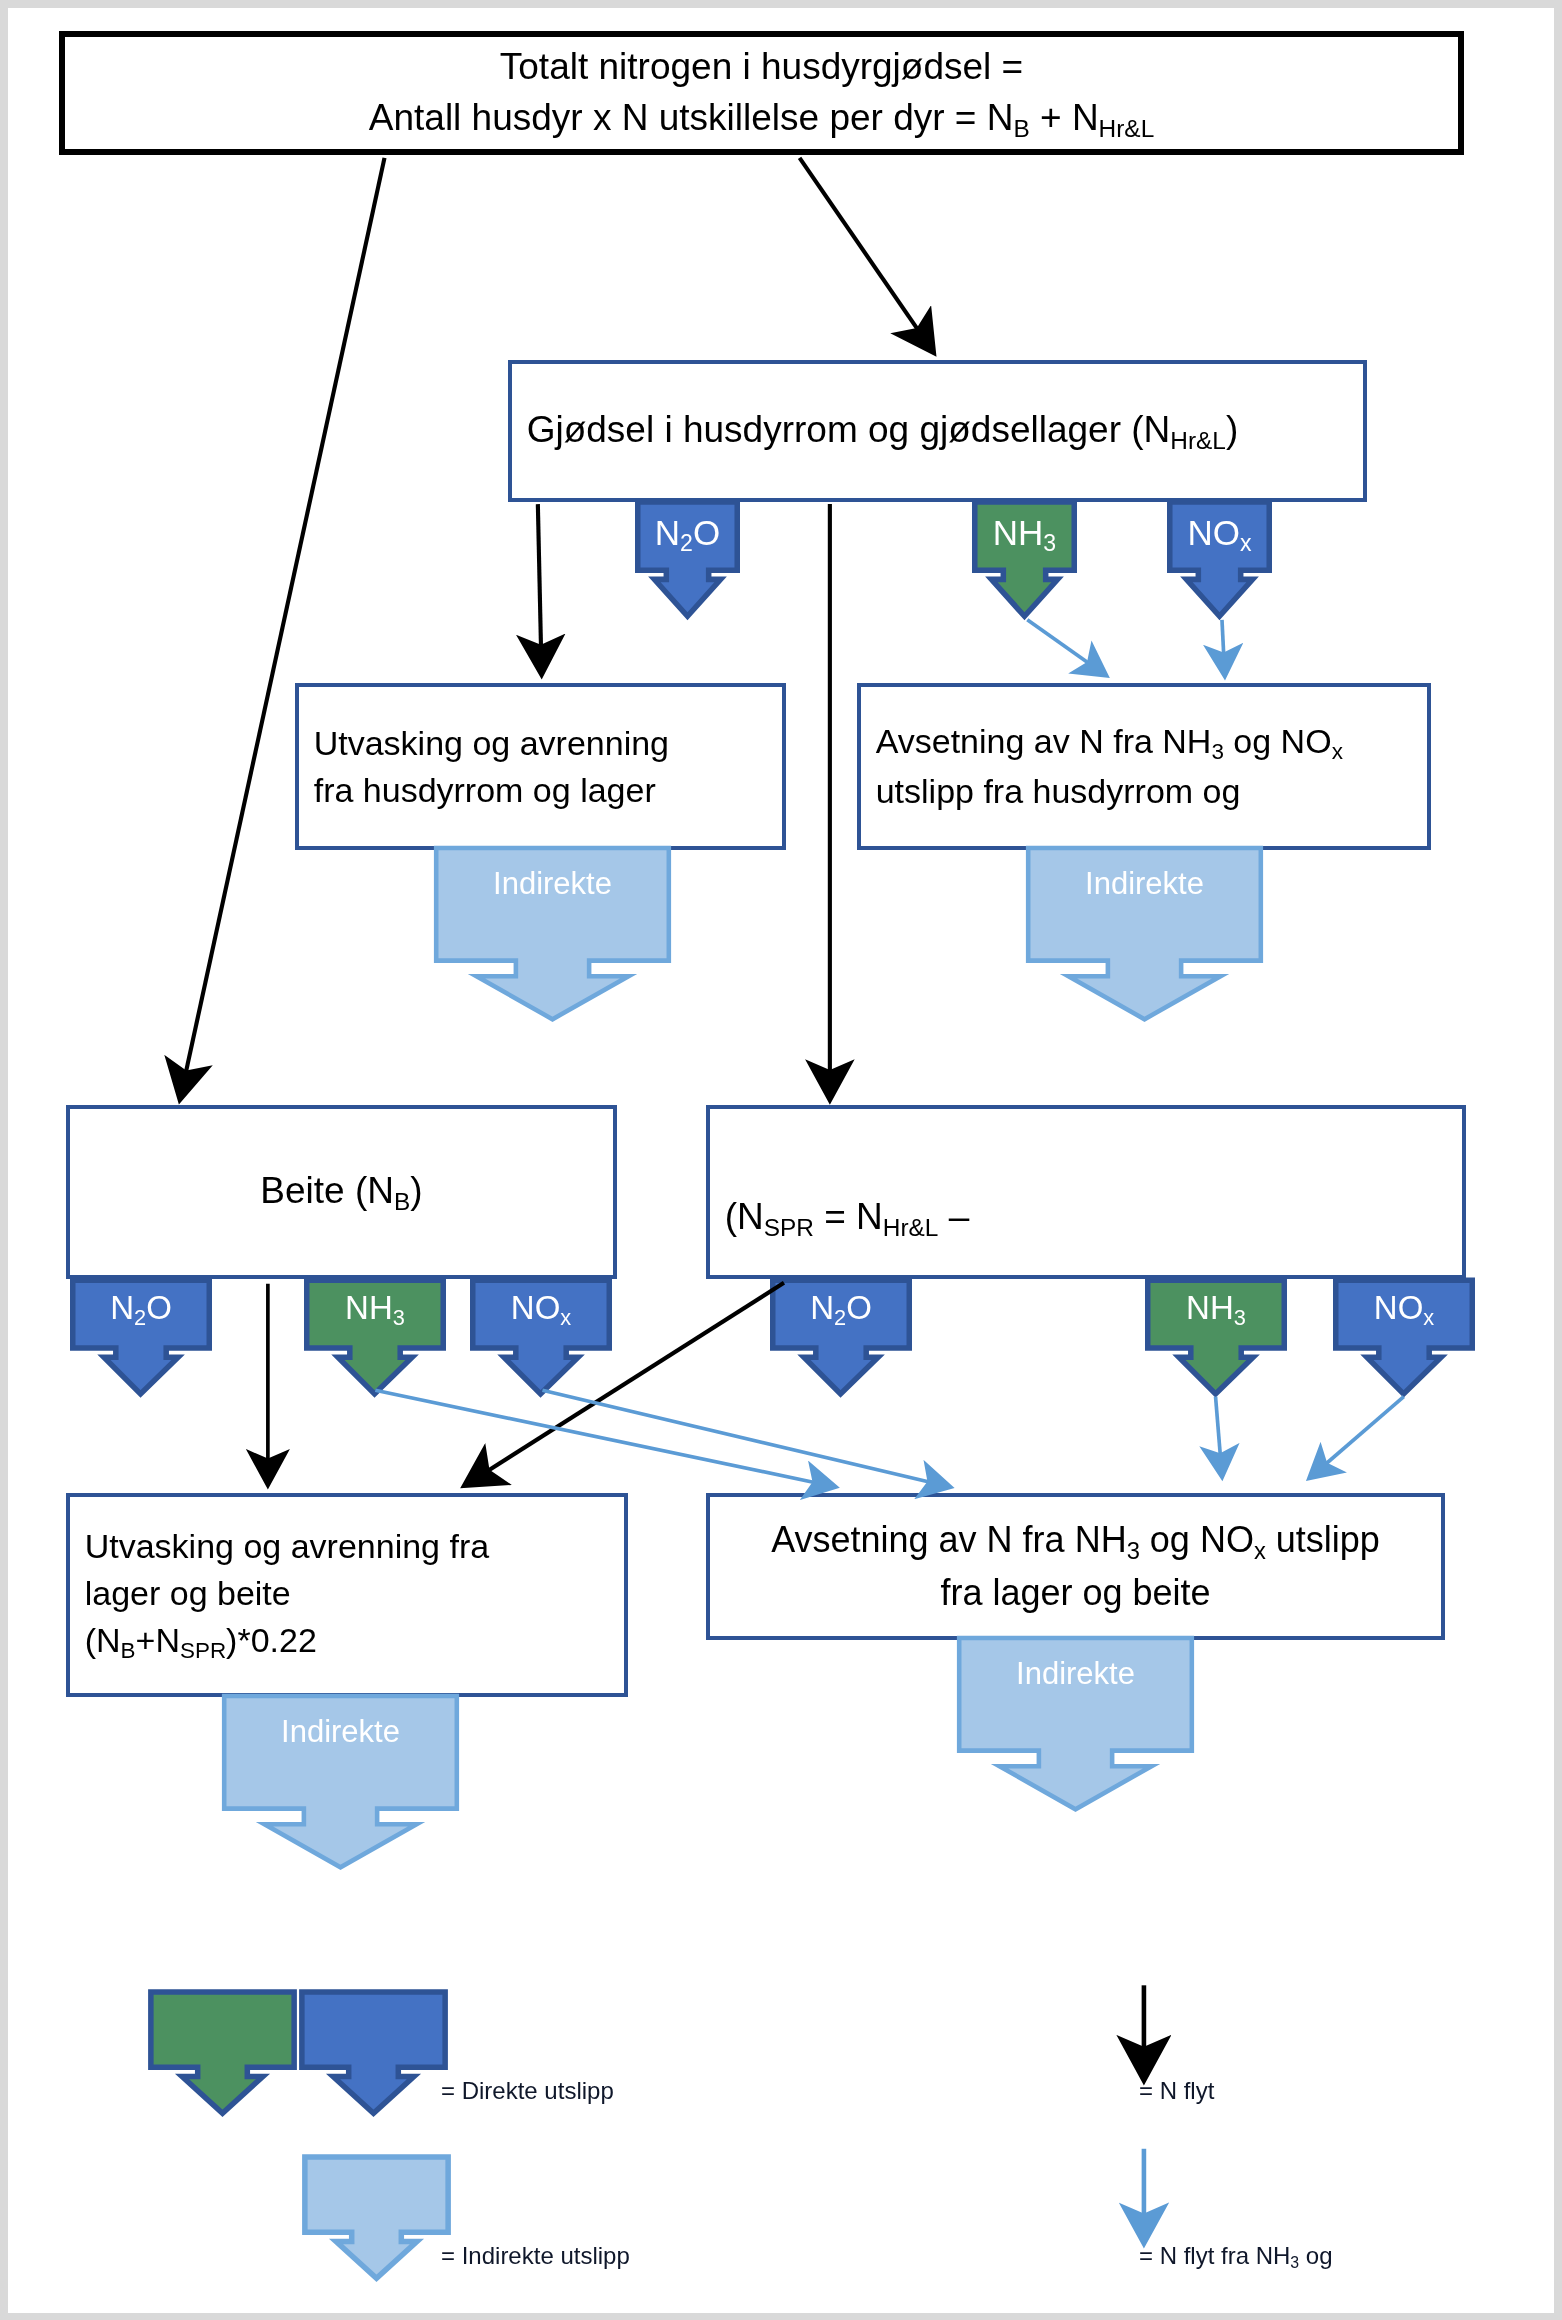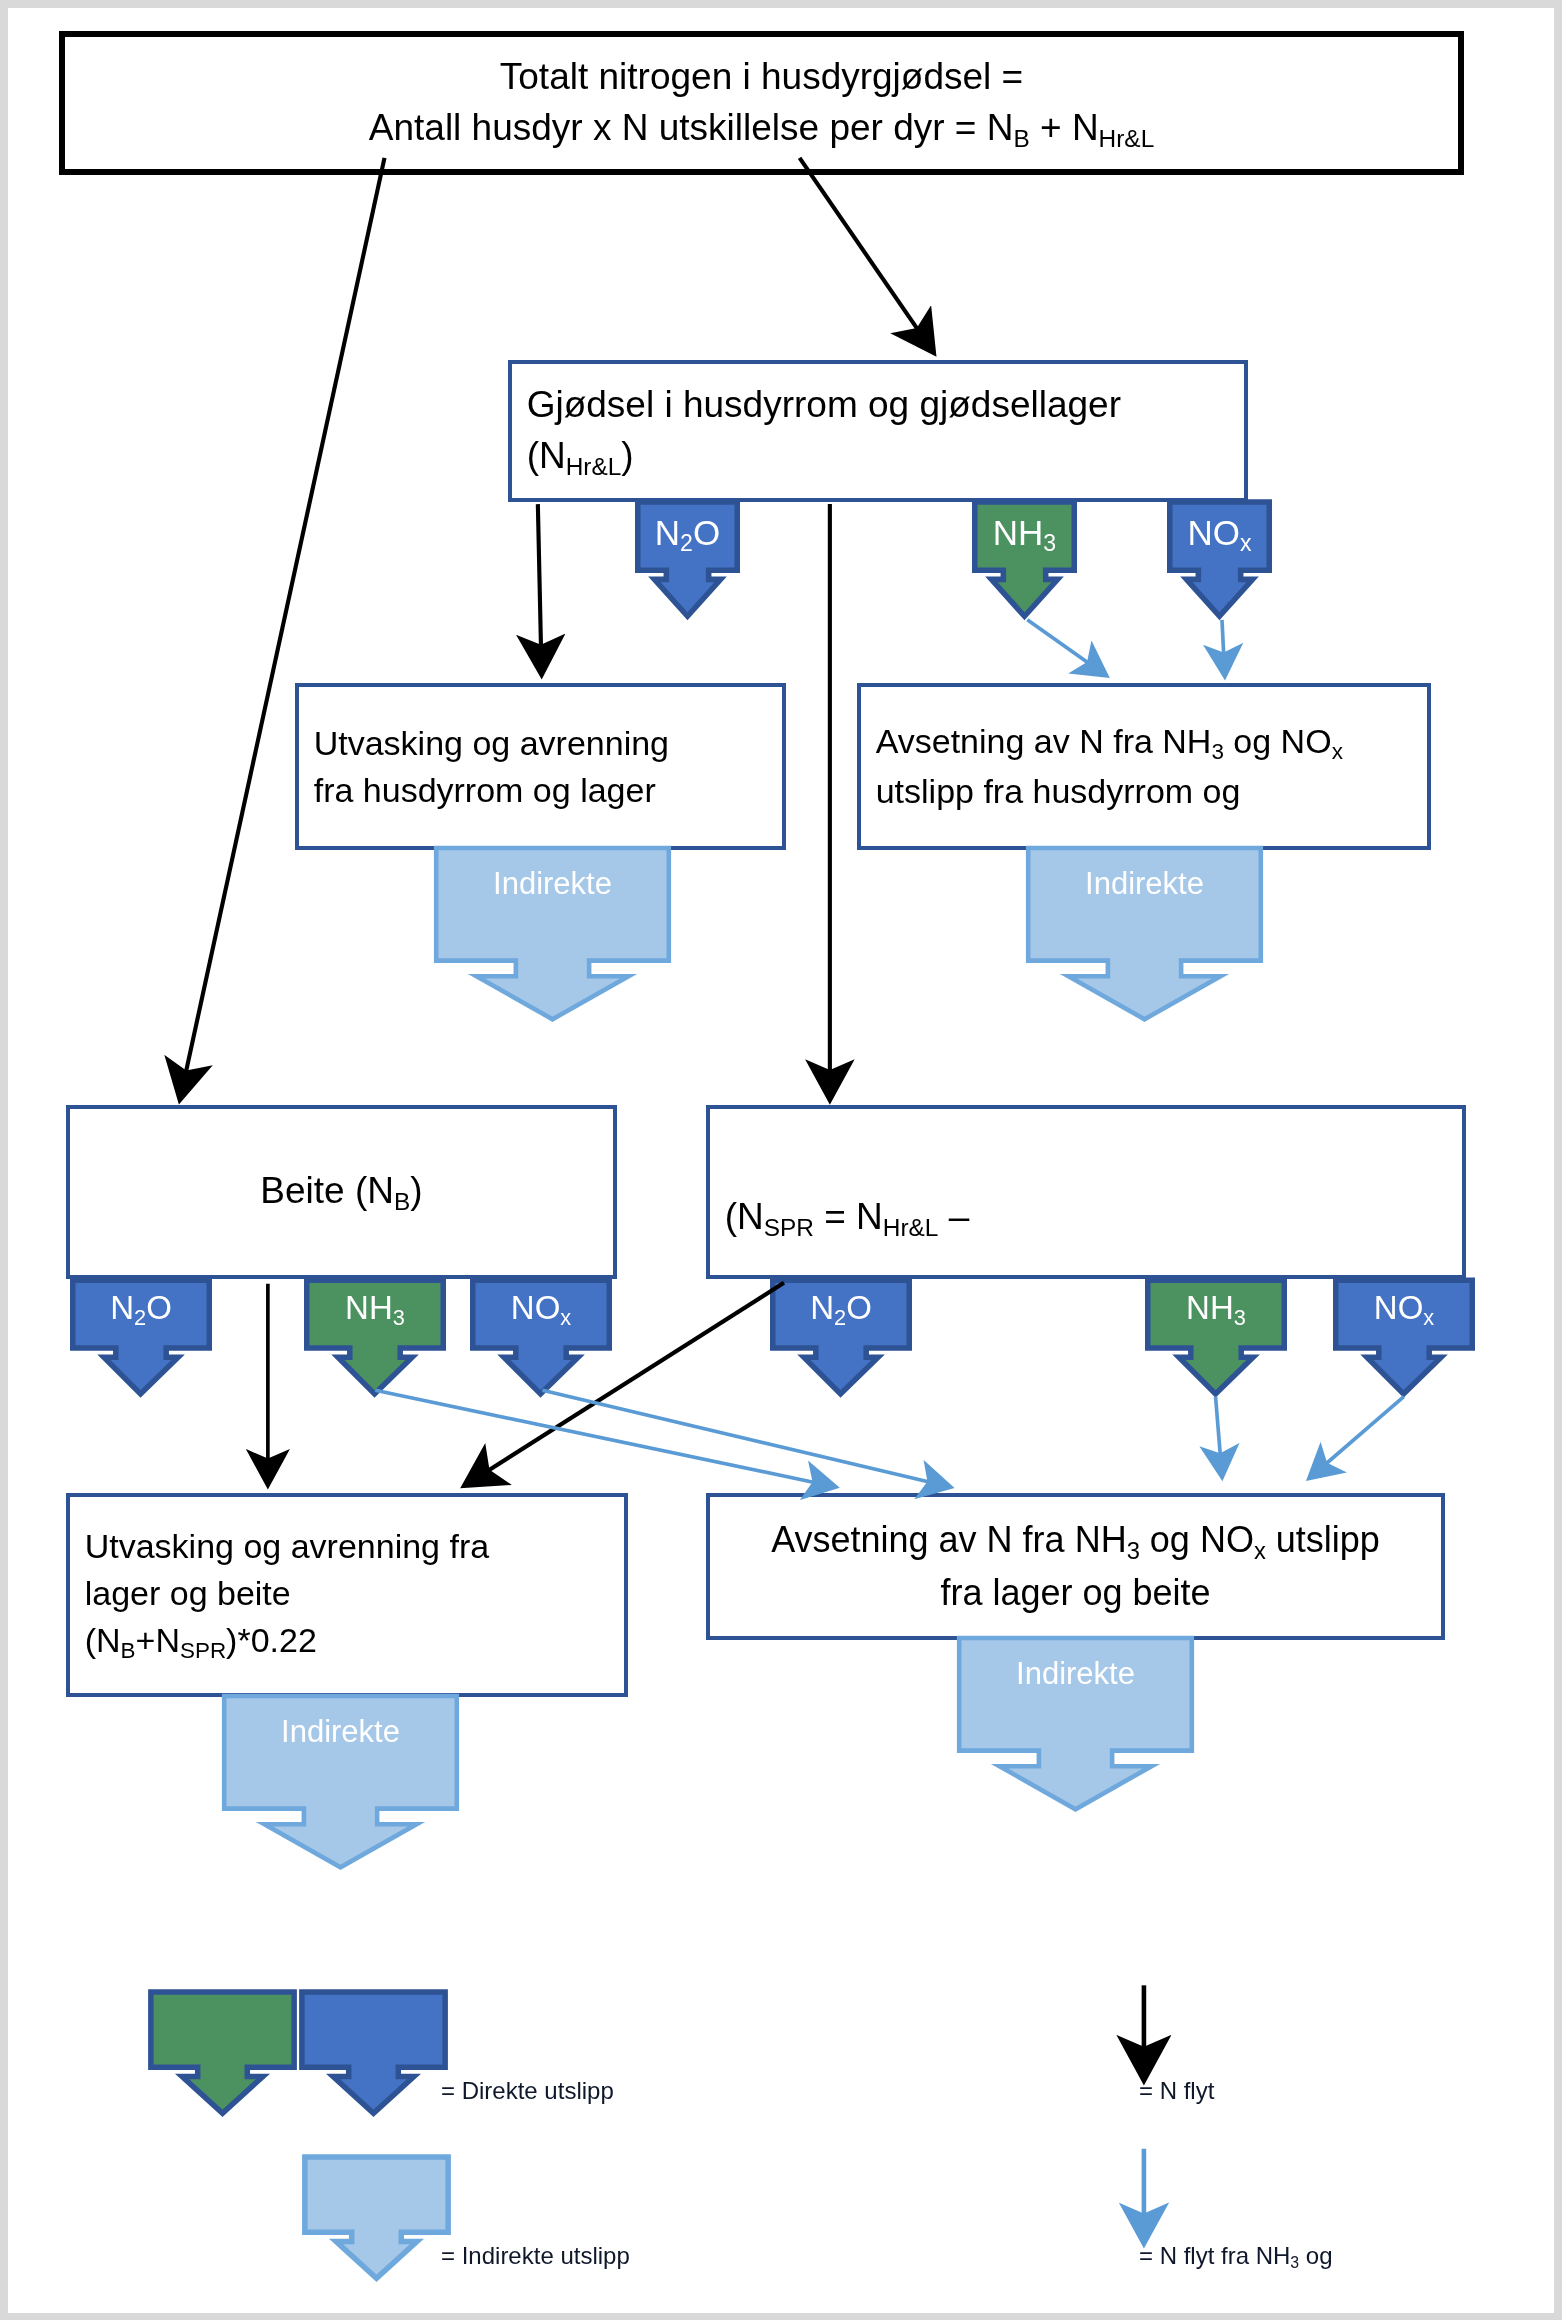--- a/index.html
+++ b/index.html
@@ -55,28 +55,28 @@
     color:#0f172a;
     font-size:24px;
     white-space:nowrap;
   }
 </style>
 </head>
 <body>
 
 <div id="canvas">
 
-  <div class="box black" style="left:51px;top:23px;width:1405px;height:144px;font-size:37px;">
+  <div class="box black" style="left:51px;top:23px;width:1405px;height:124px;font-size:37px;">
     <div class="inner">
       <span>Totalt nitrogen i husdyrgjødsel =</span><br>
       <span><span>Antall husdyr x N utskillelse per dyr = N</span><sub>B</sub><span> + N</span><sub>Hr&amp;L</sub></span>
     </div>
   </div>
 
-  <div class="box blue lefttext" style="left:500px;top:352px;width:740px;height:142px;font-size:37px;">
+  <div class="box blue lefttext" style="left:500px;top:352px;width:859px;height:142px;font-size:37px;">
     <div class="inner"><span><span>Gjødsel i husdyrrom og gjødsellager (N</span><sub>Hr&amp;L</sub><span>)</span></span></div>
   </div>
 
   <div class="emit" style="left:627px;top:494px;width:105px;height:117px;">
     <svg width="105" height="117" viewBox="0 0 114 127">
       <path d="M3 0 L111 0 L111 74 L80 74 L80 84 L93 84 L57 124 L21 84 L34 84 L34 74 L3 74 Z" fill="#4472C4" stroke="#2E5395" stroke-width="6"></path>
     </svg>
     <div class="lbl"><span>N</span><sub>2</sub><span>O</span></div>
   </div>
 

